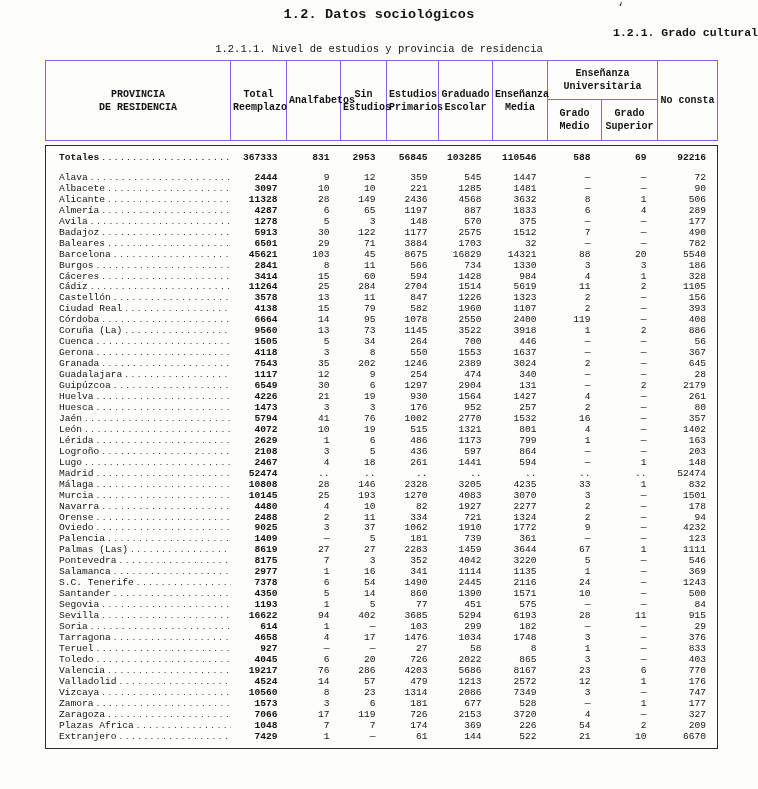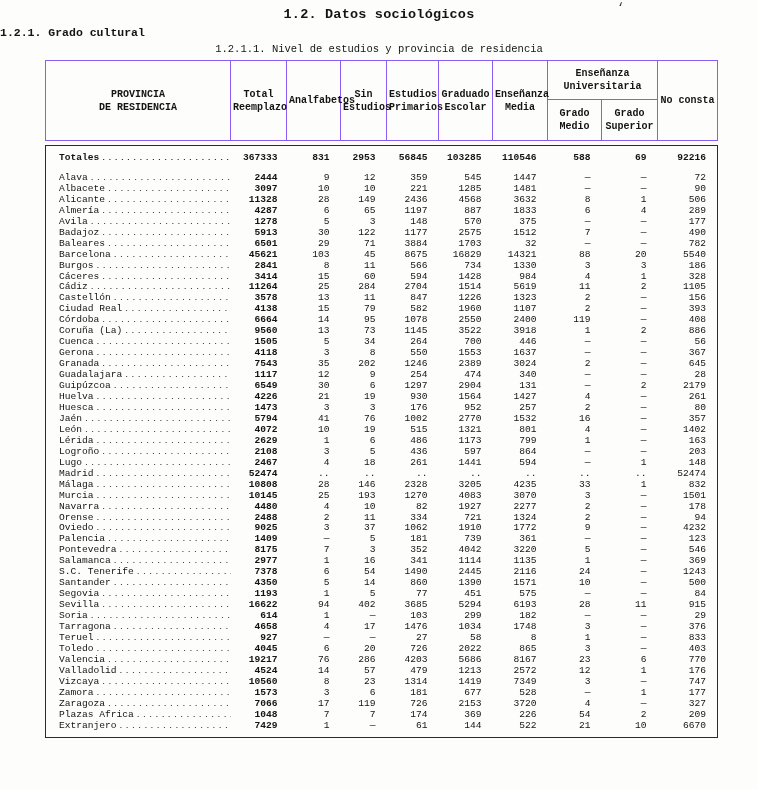--- a/index.html
+++ b/index.html
@@ -2,21 +2,21 @@
 <html><head>
 <meta charset="utf-8">
 <style>
   html,body { margin:0; padding:0; }
   .page {
     width:758px; height:789px; background:#fdfdfb; position:relative;
     font-family:Liberation Mono, monospace; color:#141414; overflow:hidden;
   }
   .titles { padding-top:7px; }
   .t1 { text-align:center; font-weight:bold; font-size:13.5px; letter-spacing:.2px; }
-  .t2 { text-align:left; font-weight:bold; font-size:11.5px; margin-top:4px; }
+  .t2 { text-align:right; font-weight:bold; font-size:11.5px; margin-top:4px; }
   .t3 { text-align:center; font-size:10.5px; margin-top:4px; }
   .artifact { position:absolute; left:617px; top:1px; font-size:12px; color:#333; }
 
   .tablewrap { position:absolute; left:45px; top:60px; width:672px; }
   table { border-collapse:collapse; table-layout:fixed; width:672px; }
   .headtable { border:1.5px solid #2b2b2b; }
   .headtable th {
     border:1px solid #8b5cf6; font-size:10px; font-weight:bold;
     white-space:pre-line; vertical-align:middle; text-align:center;
     padding:2px 2px; line-height:1.3;
@@ -704,20 +704,37 @@
             <td class="num">181</td>
             <td class="num">739</td>
             <td class="num">361</td>
             <td class="num">—</td>
             <td class="num">—</td>
             <td class="num">123</td>
           </tr>
           <tr>
             <td class="prov">
               <div class="prov-inner">
+                <span class="pname">Palmas (Las)</span>
+                <span class="leader"></span>
+              </div>
+            </td>
+            <td class="num total-col">8619</td>
+            <td class="num">27</td>
+            <td class="num">27</td>
+            <td class="num">2283</td>
+            <td class="num">1459</td>
+            <td class="num">3644</td>
+            <td class="num">67</td>
+            <td class="num">1</td>
+            <td class="num">1111</td>
+          </tr>
+          <tr>
+            <td class="prov">
+              <div class="prov-inner">
                 <span class="pname">Pontevedra</span>
                 <span class="leader"></span>
               </div>
             </td>
             <td class="num total-col">8175</td>
             <td class="num">7</td>
             <td class="num">3</td>
             <td class="num">352</td>
             <td class="num">4042</td>
             <td class="num">3220</td>
@@ -916,21 +933,21 @@
             <td class="prov">
               <div class="prov-inner">
                 <span class="pname">Vizcaya</span>
                 <span class="leader"></span>
               </div>
             </td>
             <td class="num total-col">10560</td>
             <td class="num">8</td>
             <td class="num">23</td>
             <td class="num">1314</td>
-            <td class="num">1419</td>
+            <td class="num">2086</td>
             <td class="num">7349</td>
             <td class="num">3</td>
             <td class="num">—</td>
             <td class="num">747</td>
           </tr>
           <tr>
             <td class="prov">
               <div class="prov-inner">
                 <span class="pname">Zamora</span>
                 <span class="leader"></span>

